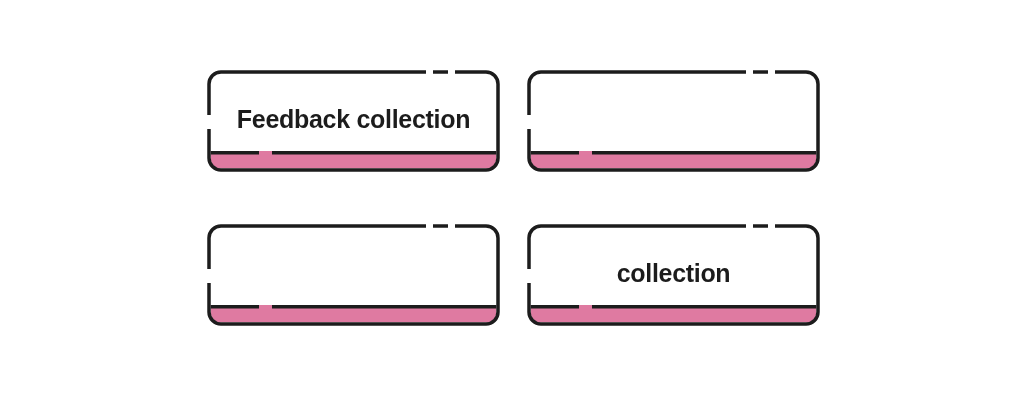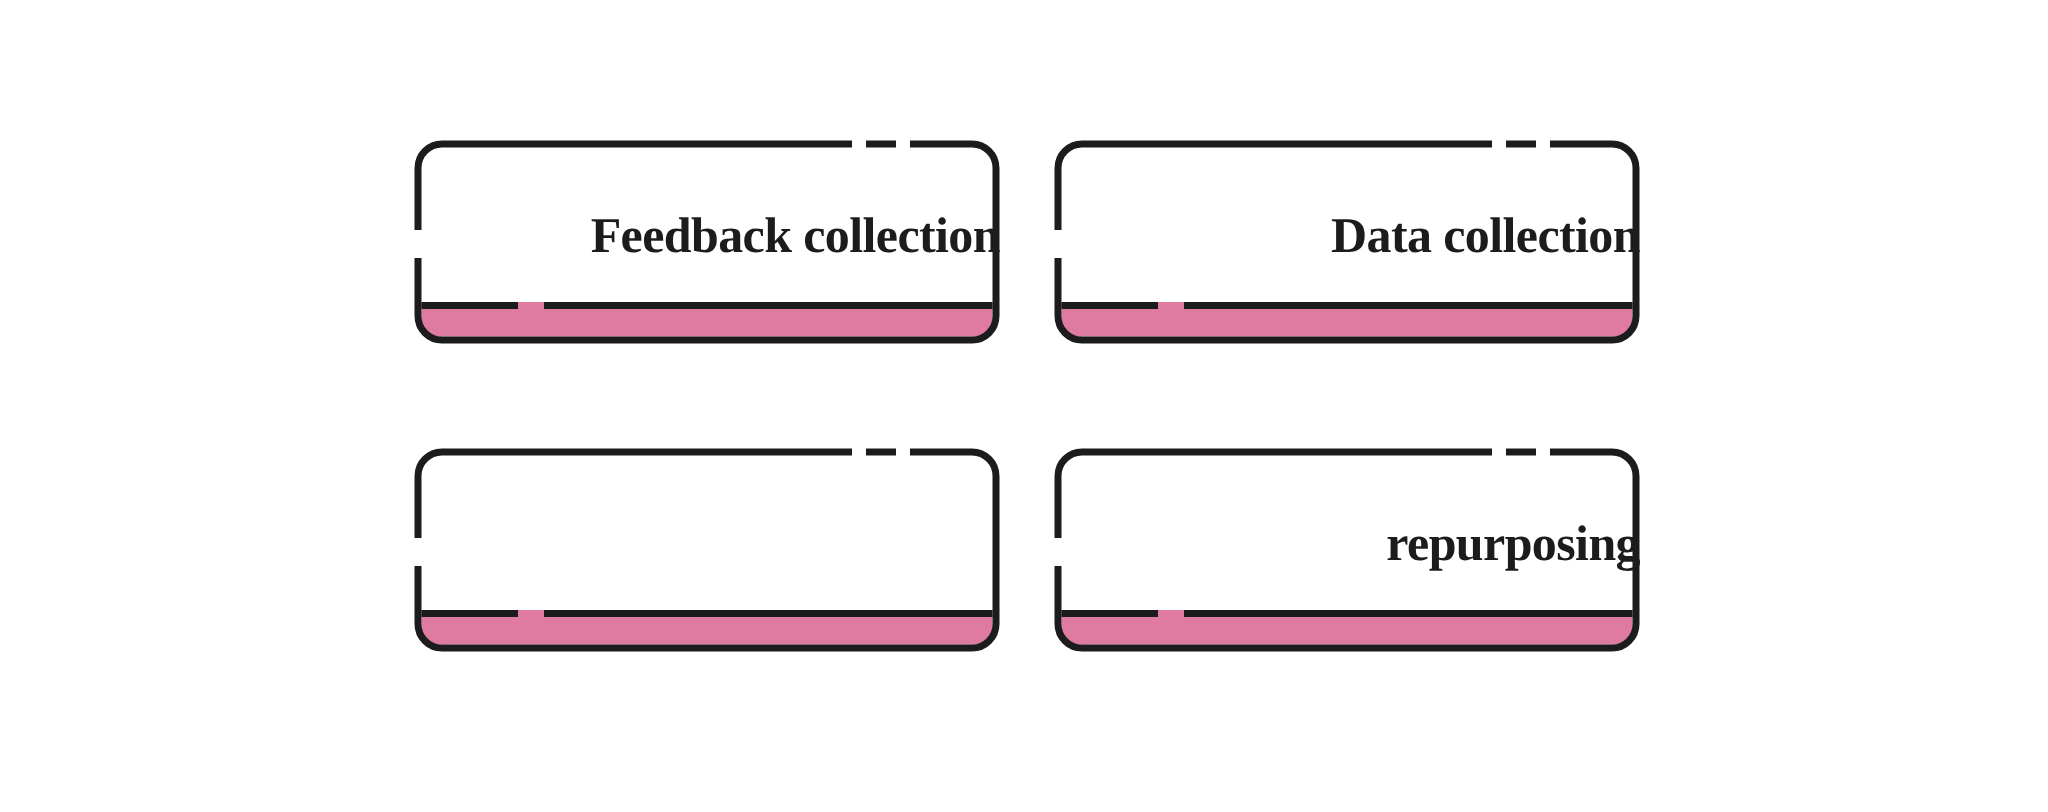--- a/index.html
+++ b/index.html
@@ -26,21 +26,21 @@
     position: absolute; left: 207px; top: 70px;
     display: grid;
     grid-template-columns: 293px 293px;
     grid-auto-rows: 102px;
     column-gap: 27px;
     row-gap: 52px;
   }
   .card {
     position: relative;
     width: 293px; height: 102px;
-    display: flex; align-items: center; justify-content: flex-end; font-family: Liberation Serif, serif;
+    display: flex; align-items: center; justify-content: center;
   }
   .card svg {
     position: absolute; left: 0; top: 0;
     width: 293px; height: 102px;
     overflow: visible;
   }
   .ol {
     stroke: var(--outline);
     stroke-width: 3.5;
     fill: none;
@@ -82,23 +82,20 @@
 
     <div class="card">
       <svg viewBox="0 0 293 102" aria-hidden="true">
         <path class="pinkfill" d="M3.75,81 H289.25 V89 A9.25,9.25 0 0 1 280,98.25 H13 A9.25,9.25 0 0 1 3.75,89 Z"></path>
         <path class="ol" d="M3.75,82.75 H52"></path>
         <path class="ol" d="M65,82.75 H289.25"></path>
         <path class="ol" d="M248,2 H279 A12,12 0 0 1 291,14 V88 A12,12 0 0 1 279,100 H14 A12,12 0 0 1 2,88 V59"></path>
         <path class="ol" d="M2,45 V14 A12,12 0 0 1 14,2 H219"></path>
         <path class="ol" d="M226,2 H241"></path>
       </svg>
-      <div class="label">
-        <span>Data collection</span>
-      </div>
     </div>
 
     <div class="card">
       <svg viewBox="0 0 293 102" aria-hidden="true">
         <path class="pinkfill" d="M3.75,81 H289.25 V89 A9.25,9.25 0 0 1 280,98.25 H13 A9.25,9.25 0 0 1 3.75,89 Z"></path>
         <path class="ol" d="M3.75,82.75 H52"></path>
         <path class="ol" d="M65,82.75 H289.25"></path>
         <path class="ol" d="M248,2 H279 A12,12 0 0 1 291,14 V88 A12,12 0 0 1 279,100 H14 A12,12 0 0 1 2,88 V59"></path>
         <path class="ol" d="M2,45 V14 A12,12 0 0 1 14,2 H219"></path>
         <path class="ol" d="M226,2 H241"></path>
@@ -108,18 +105,18 @@
     <div class="card">
       <svg viewBox="0 0 293 102" aria-hidden="true">
         <path class="pinkfill" d="M3.75,81 H289.25 V89 A9.25,9.25 0 0 1 280,98.25 H13 A9.25,9.25 0 0 1 3.75,89 Z"></path>
         <path class="ol" d="M3.75,82.75 H52"></path>
         <path class="ol" d="M65,82.75 H289.25"></path>
         <path class="ol" d="M248,2 H279 A12,12 0 0 1 291,14 V88 A12,12 0 0 1 279,100 H14 A12,12 0 0 1 2,88 V59"></path>
         <path class="ol" d="M2,45 V14 A12,12 0 0 1 14,2 H219"></path>
         <path class="ol" d="M226,2 H241"></path>
       </svg>
       <div class="label">
-        <span>repurposing</span>
+        <span>collection</span>
       </div>
     </div>
 
   </div>
 </div>
 
 </body></html>

